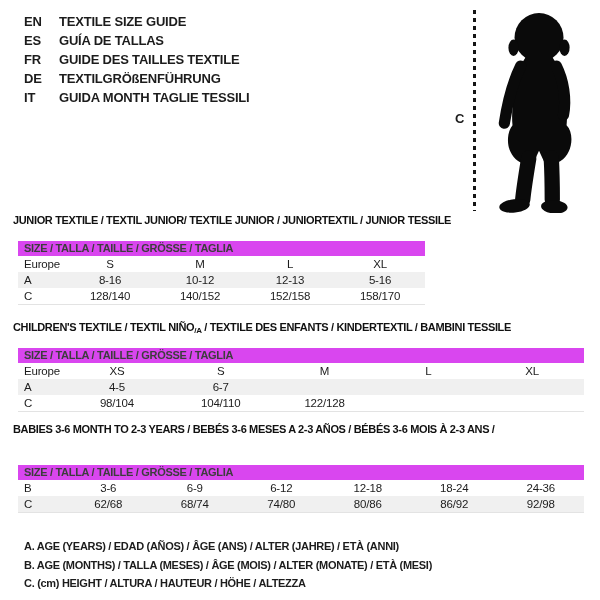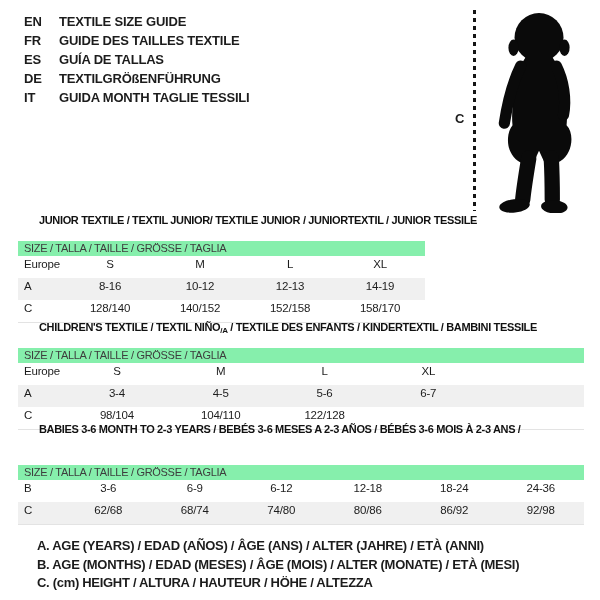--- a/index.html
+++ b/index.html
@@ -23,62 +23,62 @@
   .figure-block { position: absolute; left: 450px; top: 5px; width: 148px; height: 212px; }
   .dash-line {
     position: absolute; left: 23px; top: 5px; width: 3px; height: 201px;
     background: repeating-linear-gradient(to bottom, #141414 0 4px, transparent 4px 8px);
   }
   .height-label { position: absolute; left: 5px; top: 106px; font-size: 13px; font-weight: bold; }
   .baby-svg { position: absolute; left: 36px; top: 4px; }
 
   
   .section-title {
-    position: absolute; left: 39px;
+    position: absolute; left: 13px;
     font-size: 11px; font-weight: bold; letter-spacing: -0.35px;
     white-space: nowrap; color: #111;
   }
   .section-title .sub { font-size: 8px; vertical-align: -2px; }
   .size-table { position: absolute; left: 18px; border-bottom: 1px solid #e3e3e3; }
   .t1 { width: 407px; }
   .t2, .t3 { width: 566px; }
   .size-header {
-    height: 15px; line-height: 15px; background: #86efac;
+    height: 15px; line-height: 15px; background: #d946ef;
     font-size: 11px; color: #3d3d3d; padding-left: 6px;
-    letter-spacing: -0.3px; white-space: nowrap;
+    letter-spacing: -0.3px; white-space: nowrap; font-weight: bold;
   }
-  .trow { display: grid; height: 22px; line-height: 16px; font-size: 11.5px; letter-spacing: -0.2px; }
+  .trow { display: grid; height: 16px; line-height: 16px; font-size: 11.5px; letter-spacing: -0.2px; }
   .t1 .trow { grid-template-columns: 47px repeat(4, 1fr); }
   .t2 .trow { grid-template-columns: 47px repeat(5, 1fr); }
   .t3 .trow { grid-template-columns: 47px repeat(6, 1fr); }
   .trow.shaded { background: #f0f0f0; }
   .rlabel { padding-left: 6px; text-align: left; }
   .rval { text-align: center; }
 
   
   .notes { position: absolute; left: 24px; top: 537px; }
-  .note-line { font-size: 13px; font-weight: bold; line-height: 18.5px; letter-spacing: -0.3px; white-space: nowrap; margin-left: 13px; }
+  .note-line { font-size: 11px; font-weight: bold; line-height: 18.5px; letter-spacing: -0.3px; white-space: nowrap; }
 </style>
 </head>
 <body>
 
 <div class="canvas">
 
   <div class="lang-block">
     <div class="lang-row">
       <span class="lang-code">EN</span>
       <span>TEXTILE SIZE GUIDE</span>
     </div>
     <div class="lang-row">
+      <span class="lang-code">ES</span>
+      <span>GUÍA DE TALLAS</span>
+    </div>
+    <div class="lang-row">
       <span class="lang-code">FR</span>
       <span>GUIDE DES TAILLES TEXTILE</span>
-    </div>
-    <div class="lang-row">
-      <span class="lang-code">ES</span>
-      <span>GUÍA DE TALLAS</span>
     </div>
     <div class="lang-row">
       <span class="lang-code">DE</span>
       <span>TEXTILGRÖßENFÜHRUNG</span>
     </div>
     <div class="lang-row">
       <span class="lang-code">IT</span>
       <span>GUIDA MONTH TAGLIE TESSILI</span>
     </div>
   </div>
@@ -110,46 +110,45 @@
       <span class="rval">S</span>
       <span class="rval">M</span>
       <span class="rval">L</span>
       <span class="rval">XL</span>
     </div>
     <div class="trow shaded">
       <span class="rlabel">A</span>
       <span class="rval">8-16</span>
       <span class="rval">10-12</span>
       <span class="rval">12-13</span>
-      <span class="rval">14-19</span>
+      <span class="rval">5-16</span>
     </div>
     <div class="trow">
       <span class="rlabel">C</span>
       <span class="rval">128/140</span>
       <span class="rval">140/152</span>
       <span class="rval">152/158</span>
       <span class="rval">158/170</span>
     </div>
   </div>
 
   <div class="section-title" style="top:321px"><span>CHILDREN'S TEXTILE / TEXTIL NIÑO</span><span class="sub">/A</span><span> / TEXTILE DES ENFANTS / KINDERTEXTIL / BAMBINI TESSILE</span></div>
   <div class="size-table t2" style="top:348px">
     <div class="size-header">SIZE / TALLA / TAILLE / GRÖSSE / TAGLIA</div>
     <div class="trow">
       <span class="rlabel">Europe</span>
+      <span class="rval">XS</span>
       <span class="rval">S</span>
       <span class="rval">M</span>
       <span class="rval">L</span>
       <span class="rval">XL</span>
     </div>
     <div class="trow shaded">
       <span class="rlabel">A</span>
-      <span class="rval">3-4</span>
       <span class="rval">4-5</span>
-      <span class="rval">5-6</span>
       <span class="rval">6-7</span>
     </div>
     <div class="trow">
       <span class="rlabel">C</span>
       <span class="rval">98/104</span>
       <span class="rval">104/110</span>
       <span class="rval">122/128</span>
     </div>
   </div>
 
@@ -173,17 +172,17 @@
       <span class="rval">68/74</span>
       <span class="rval">74/80</span>
       <span class="rval">80/86</span>
       <span class="rval">86/92</span>
       <span class="rval">92/98</span>
     </div>
   </div>
 
   <div class="notes">
     <div class="note-line">A. AGE (YEARS) / EDAD (AÑOS) / ÂGE (ANS) / ALTER (JAHRE) / ETÀ (ANNI)</div>
-    <div class="note-line">B. AGE (MONTHS) / EDAD (MESES) / ÂGE (MOIS) / ALTER (MONATE) / ETÀ (MESI)</div>
+    <div class="note-line">B. AGE (MONTHS) / TALLA (MESES) / ÂGE (MOIS) / ALTER (MONATE) / ETÀ (MESI)</div>
     <div class="note-line">C. (cm) HEIGHT / ALTURA / HAUTEUR / HÖHE / ALTEZZA</div>
   </div>
 
 </div>
 
 </body></html>

